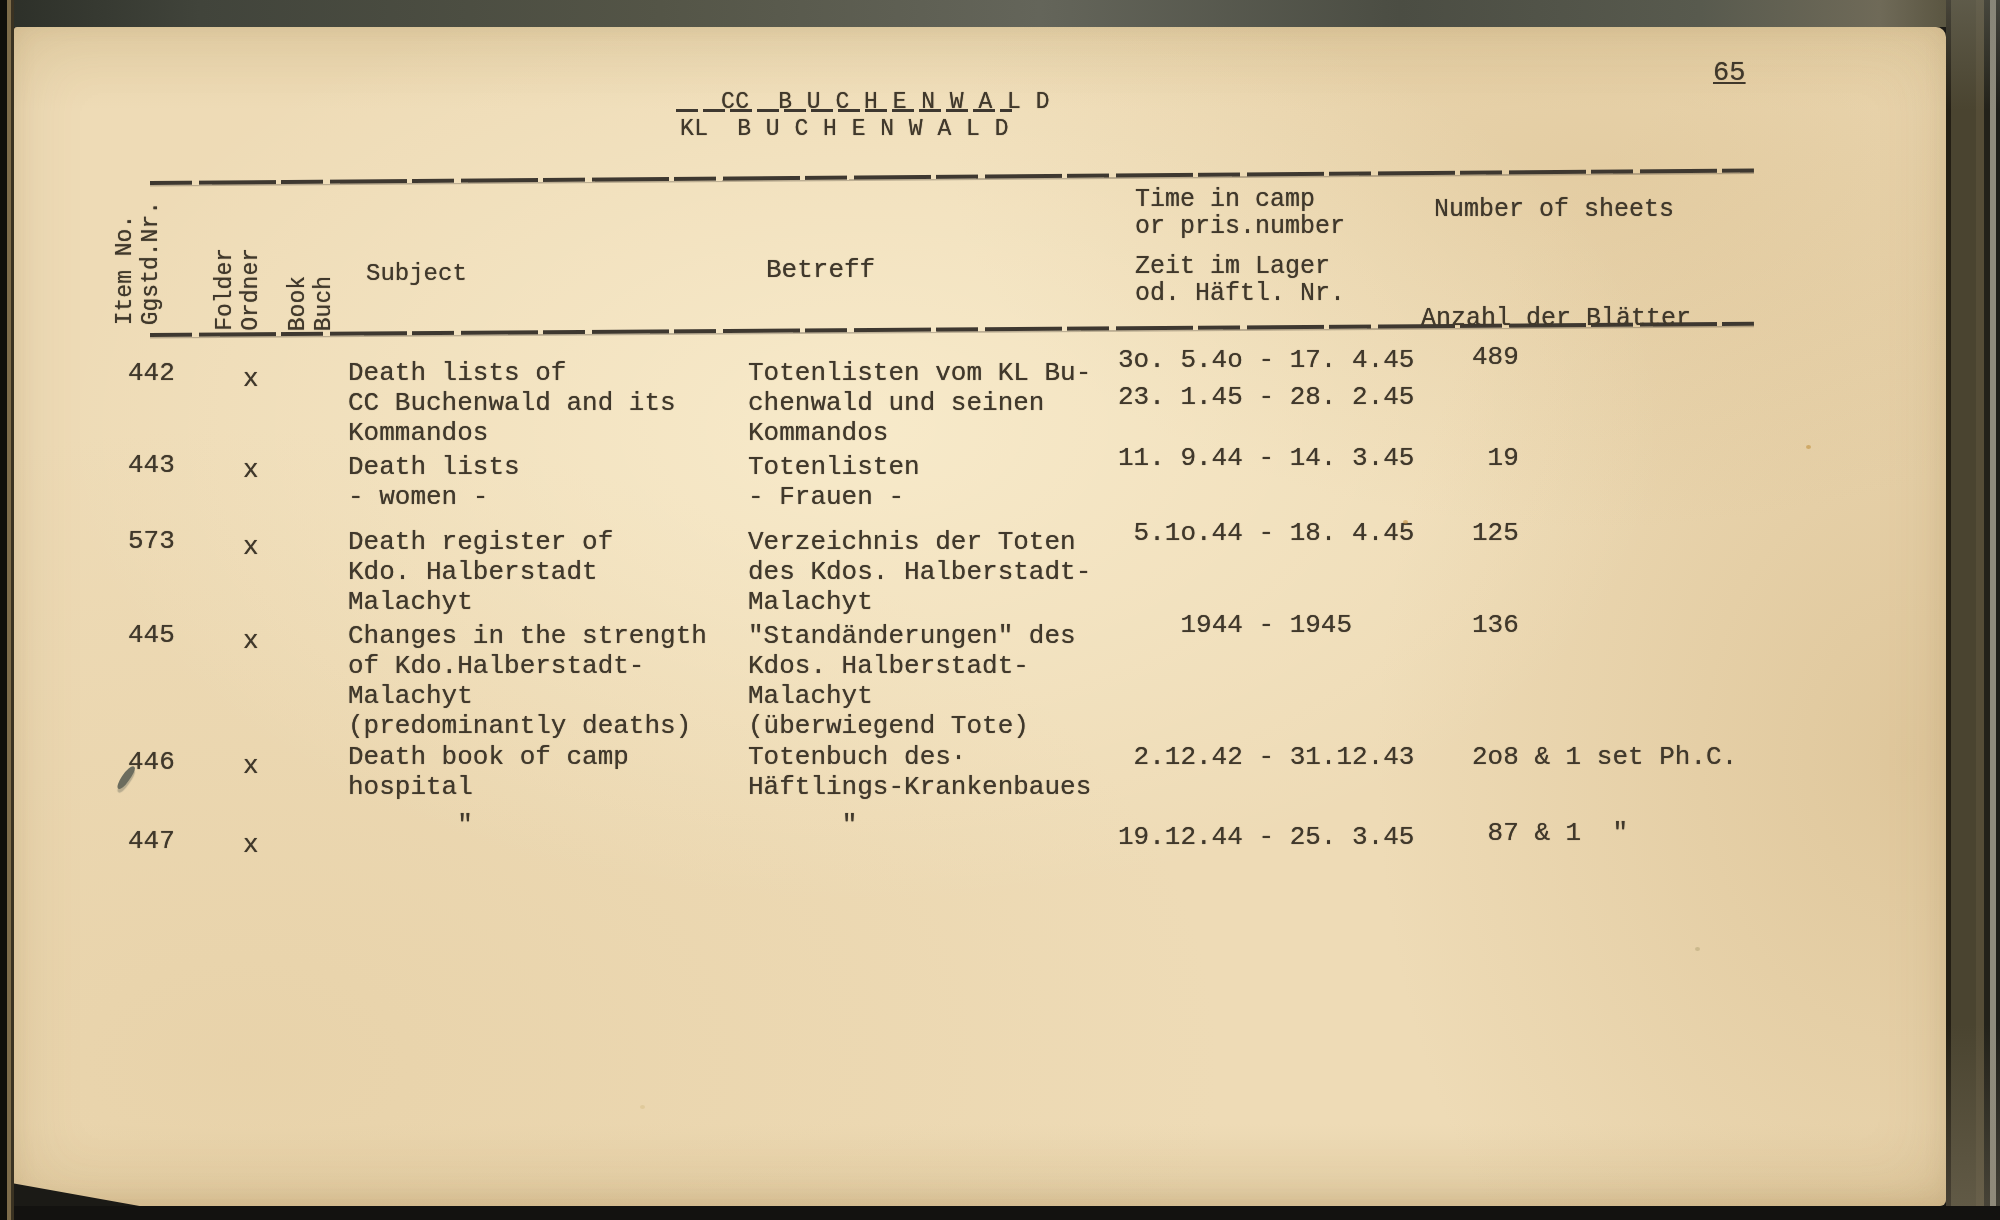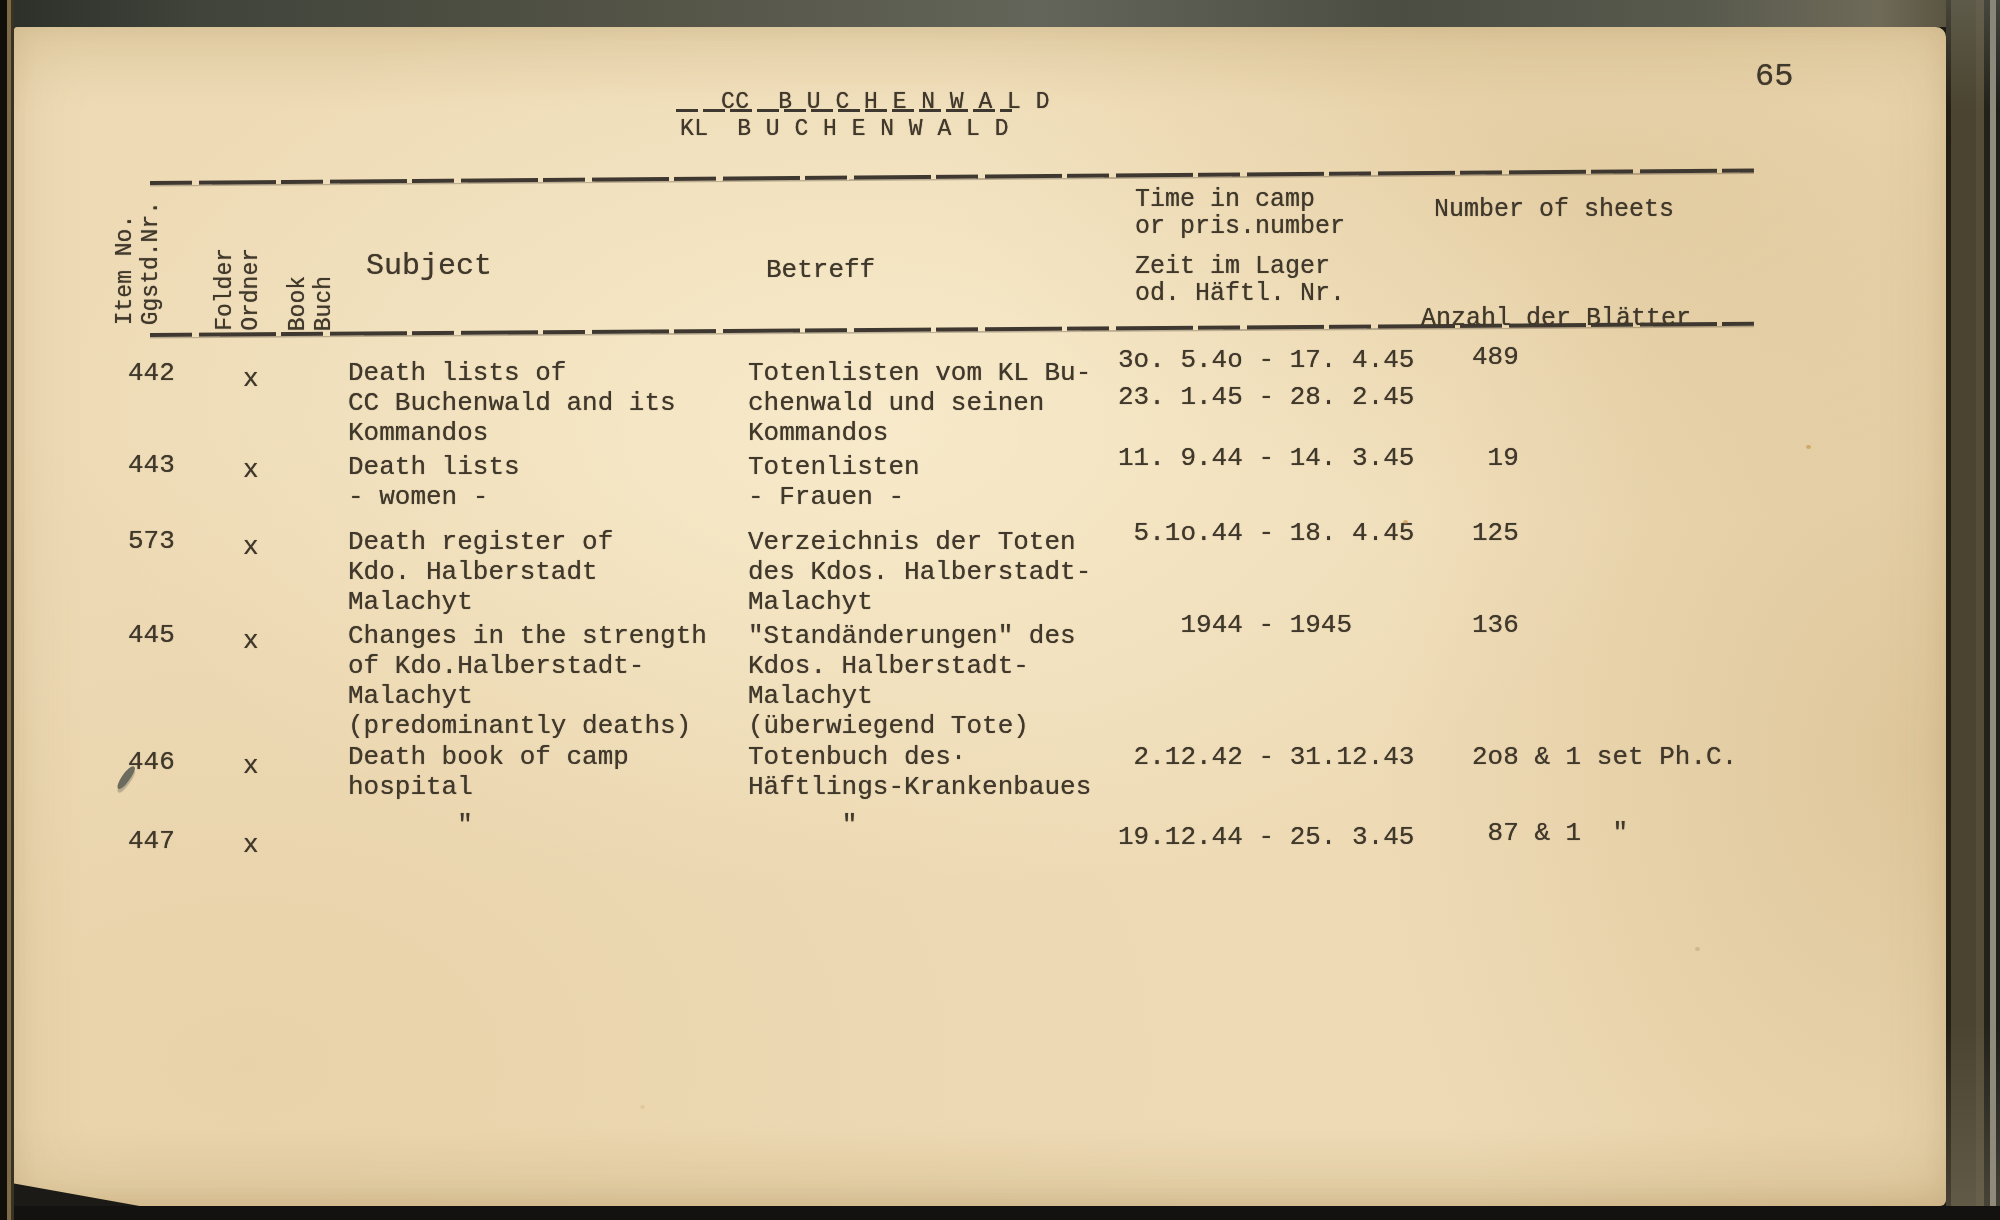--- a/index.html
+++ b/index.html
@@ -31,38 +31,38 @@
     clip-path:polygon(0 0,100% 0,100% 100%,6.5% 100%,0 98.1%);
     box-shadow:inset 0 0 70px rgba(125,95,45,.16), inset 0 -6px 22px rgba(140,100,50,.12);
     color:#40382b;}
   .page *{position:absolute;}
   .txt{font-size:26px;line-height:30px;white-space:pre-wrap;
        text-shadow:0 0 0.8px rgba(64,56,44,.85);}
   
   .t-line{font-size:23px;white-space:pre;letter-spacing:.5px;text-shadow:0 0 .9px rgba(64,56,44,.9);}
   .t-rule{left:662px;top:82px;width:336px;height:3px;
     background:repeating-linear-gradient(90deg,#3e3830 0 22px,rgba(0,0,0,0) 22px 27px);}
-  .pageno{left:1741px;top:31px;font-size:32px;text-shadow:0 0 .8px rgba(64,56,44,.8);}
+  .pageno{left:1699px;top:31px;font-size:27px;text-shadow:0 0 .8px rgba(64,56,44,.8);text-decoration:underline;}
   
   .hrule{height:3.5px;width:1604px;left:136px;transform-origin:left center;
     background:repeating-linear-gradient(90deg,#3e3830 0 42px,rgba(62,56,48,0) 42px 49px,
                #3e3830 49px 126px,rgba(62,56,48,0) 126px 131px);
     box-shadow:0 1.5px 0 rgba(62,54,44,.30);}
   .hrule.r1{top:154px;transform:rotate(-0.45deg);}
   .hrule.r2{top:306px;transform:rotate(-0.40deg);}
   
   .vlabel{font-size:23px;line-height:26px;white-space:pre;
     transform:rotate(-90deg) translateX(-100%);transform-origin:0 0;
     text-shadow:0 0 .8px rgba(64,56,44,.85);}
   .vl-item{left:98px;top:174px;}
   .vl-folder{left:198px;top:221px;}
   .vl-book{left:271px;top:249px;}
   
   .hd{white-space:pre-wrap;text-shadow:0 0 .8px rgba(64,56,44,.85);}
-  .hd-subject{left:352px;top:222px;font-size:30px;}
+  .hd-subject{left:352px;top:233px;font-size:24px;}
   .hd-betreff{left:752px;top:228px;font-size:26px;}
   .hd-time-en{left:1121px;top:159px;font-size:25px;line-height:27px;}
   .hd-time-de{left:1121px;top:226px;font-size:25px;line-height:27px;}
   .hd-sheets-en{left:1420px;top:168px;font-size:25px;}
   .hd-sheets-de{left:1407px;top:231px;font-size:25px;margin-top:46px;}
   
   .row{left:0;width:1932px;height:0;overflow:visible;}
   .cl-item{left:114px;} .cl-folder{left:229px;} .cl-subject{left:334px;}
   .cl-betreff{left:734px;} .cl-time{left:1104px;} .cl-sheets{left:1458px;text-align:center;}
   .row0{top:315px;} .row1{top:416px;} .row2{top:491px;}

